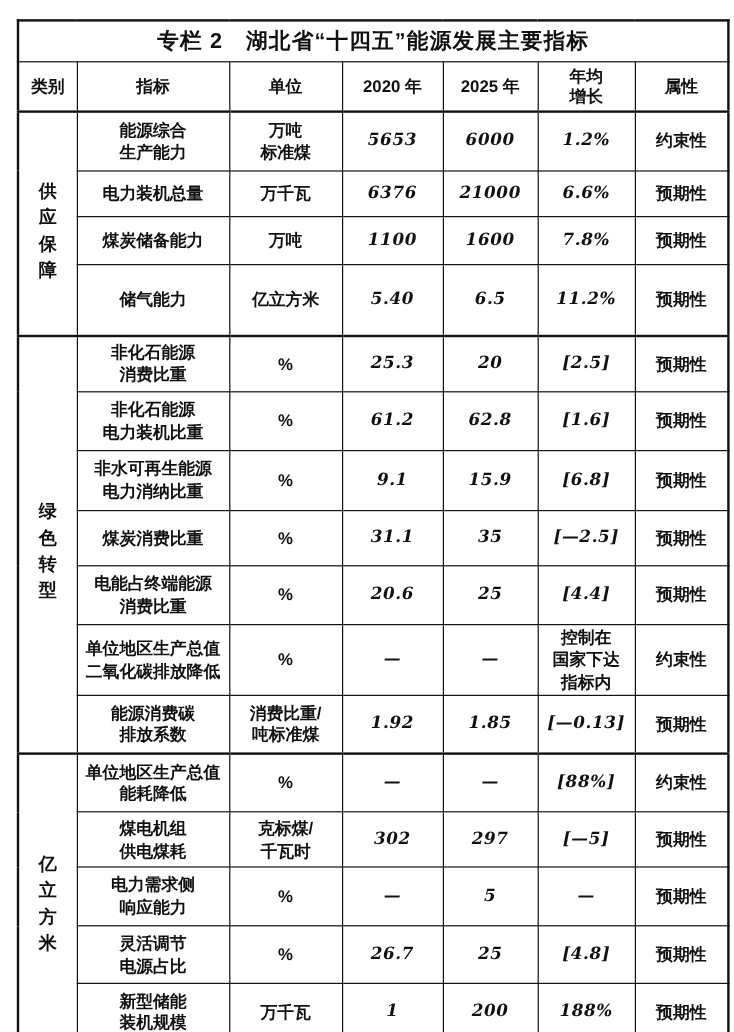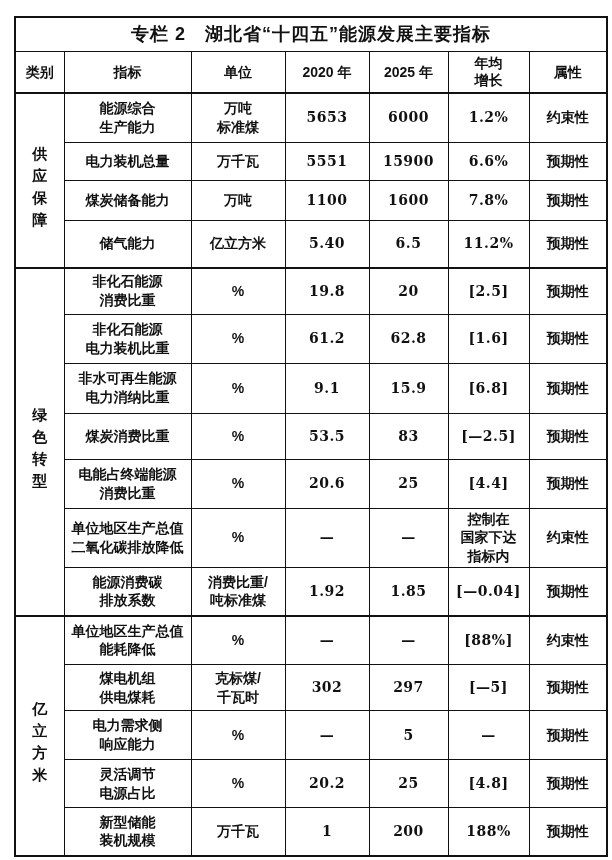--- a/index.html
+++ b/index.html
@@ -39,20 +39,21 @@
   tr.head td {
     height: 38px;
     line-height: 1.2;
     border-bottom: 2px solid #111111;
   }
   tr.sec td { border-top: 2px solid #111111; }
   td.num {
     font-family: "DejaVu Serif", serif;
     font-size: 14px;
     letter-spacing: 0.5px;
+    font-style: italic;
   }
   td.cat { padding: 0; }
   .vert {
     display: inline-block;
     width: 16px;
     font-size: 15px;
     line-height: 22px;
     word-break: break-all;
     white-space: normal;
     margin-top: 12px;
@@ -109,48 +110,48 @@
       <td>万吨
 标准煤</td>
       <td class="num">5653</td>
       <td class="num">6000</td>
       <td class="num">1.2%</td>
       <td>约束性</td>
     </tr>
     <tr style="height:38px">
       <td>电力装机总量</td>
       <td>万千瓦</td>
-      <td class="num">5551</td>
-      <td class="num">15900</td>
+      <td class="num">6376</td>
+      <td class="num">21000</td>
       <td class="num">6.6%</td>
       <td>预期性</td>
     </tr>
     <tr style="height:40px">
       <td>煤炭储备能力</td>
       <td>万吨</td>
       <td class="num">1100</td>
       <td class="num">1600</td>
       <td class="num">7.8%</td>
       <td>预期性</td>
     </tr>
-    <tr style="height:48px">
+    <tr style="height:60px">
       <td>储气能力</td>
       <td>亿立方米</td>
       <td class="num">5.40</td>
       <td class="num">6.5</td>
       <td class="num">11.2%</td>
       <td>预期性</td>
     </tr>
 
     <tr class="sec" style="height:46px">
       <td class="cat" rowspan="7"><span class="vert">绿色转型</span></td>
       <td>非化石能源
 消费比重</td>
       <td>%</td>
-      <td class="num">19.8</td>
+      <td class="num">25.3</td>
       <td class="num">20</td>
       <td class="num">[2.5]</td>
       <td>预期性</td>
     </tr>
     <tr style="height:49px">
       <td>非化石能源
 电力装机比重</td>
       <td>%</td>
       <td class="num">61.2</td>
       <td class="num">62.8</td>
@@ -162,22 +163,22 @@
 电力消纳比重</td>
       <td>%</td>
       <td class="num">9.1</td>
       <td class="num">15.9</td>
       <td class="num">[6.8]</td>
       <td>预期性</td>
     </tr>
     <tr style="height:46px">
       <td>煤炭消费比重</td>
       <td>%</td>
-      <td class="num">53.5</td>
-      <td class="num">83</td>
+      <td class="num">31.1</td>
+      <td class="num">35</td>
       <td class="num">[—2.5]</td>
       <td>预期性</td>
     </tr>
     <tr style="height:49px">
       <td>电能占终端能源
 消费比重</td>
       <td>%</td>
       <td class="num">20.6</td>
       <td class="num">25</td>
       <td class="num">[4.4]</td>
@@ -194,21 +195,21 @@
 指标内</td>
       <td>约束性</td>
     </tr>
     <tr style="height:48px">
       <td>能源消费碳
 排放系数</td>
       <td>消费比重/
 吨标准煤</td>
       <td class="num">1.92</td>
       <td class="num">1.85</td>
-      <td class="num">[—0.04]</td>
+      <td class="num">[—0.13]</td>
       <td>预期性</td>
     </tr>
 
     <tr class="sec" style="height:49px">
       <td class="cat" rowspan="5"><span class="vert">亿立方米</span></td>
       <td>单位地区生产总值
 能耗降低</td>
       <td>%</td>
       <td class="num">—</td>
       <td class="num">—</td>
@@ -231,21 +232,21 @@
       <td>%</td>
       <td class="num">—</td>
       <td class="num">5</td>
       <td class="num">—</td>
       <td>预期性</td>
     </tr>
     <tr style="height:48px">
       <td>灵活调节
 电源占比</td>
       <td>%</td>
-      <td class="num">20.2</td>
+      <td class="num">26.7</td>
       <td class="num">25</td>
       <td class="num">[4.8]</td>
       <td>预期性</td>
     </tr>
     <tr style="height:48px">
       <td>新型储能
 装机规模</td>
       <td>万千瓦</td>
       <td class="num">1</td>
       <td class="num">200</td>

